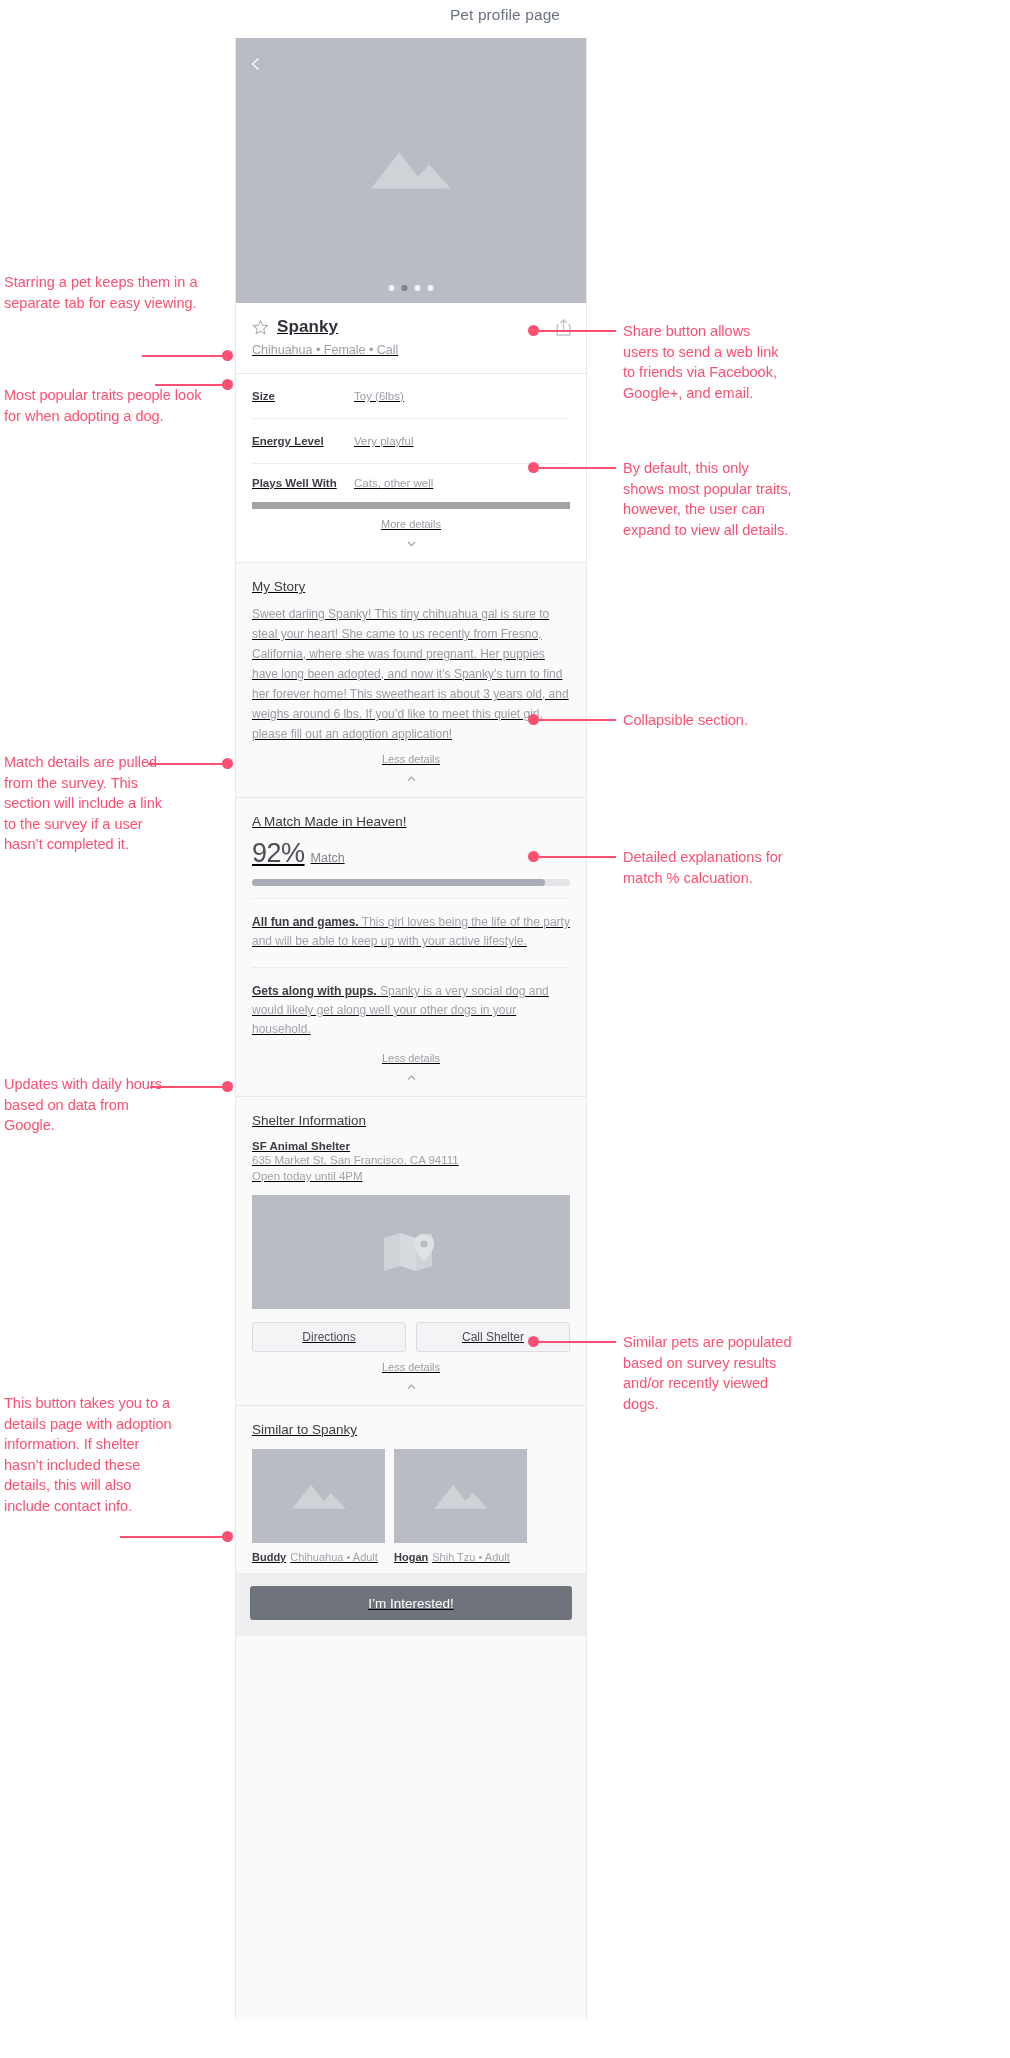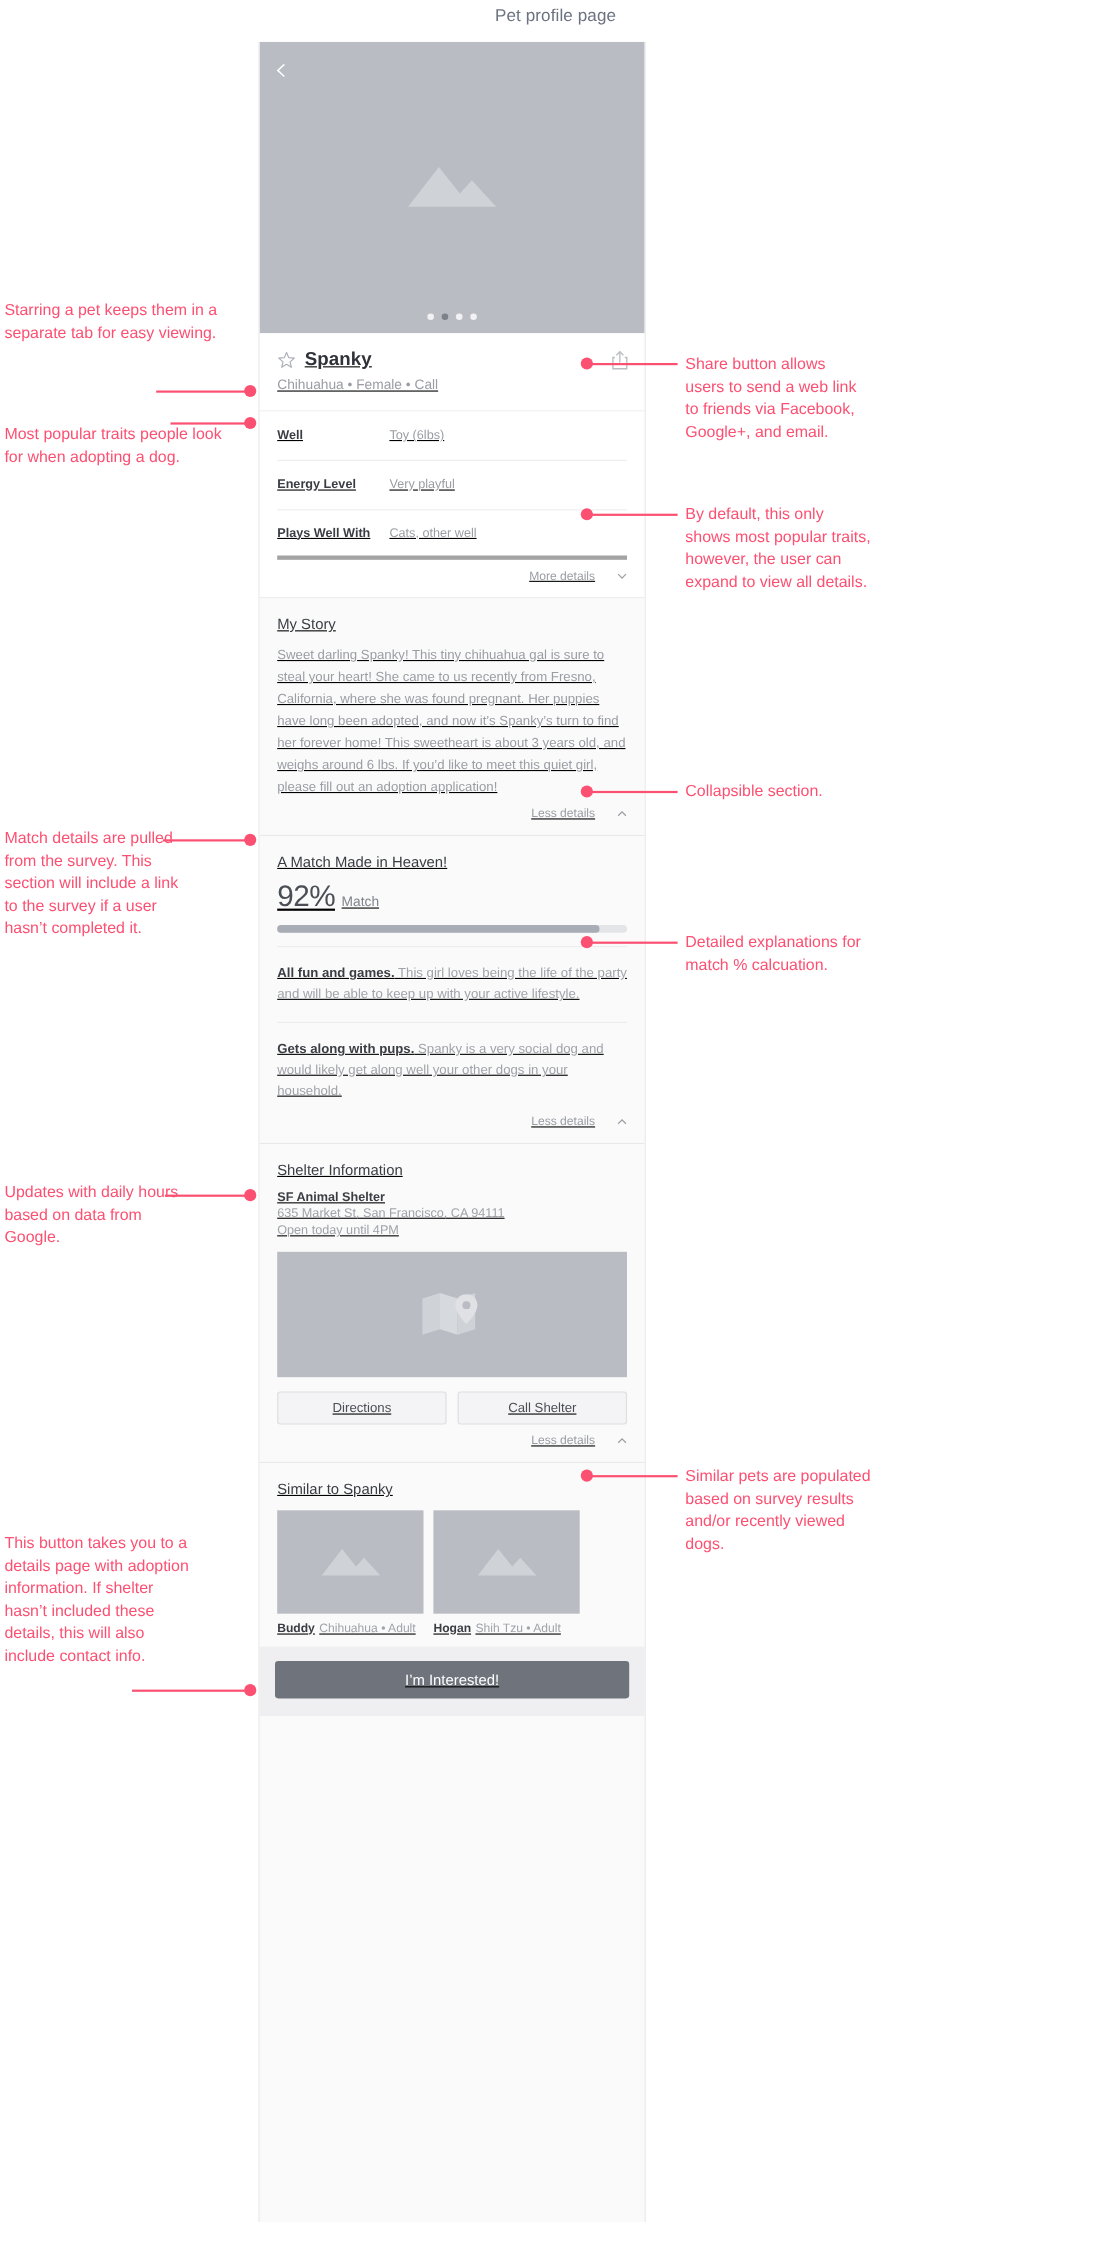--- a/index.html
+++ b/index.html
@@ -61,27 +61,27 @@
   }
 
   
   .attrs { background: #fff; padding: 0 16px; }
   .attr-row {
     display: flex; align-items: center;
     height: 45px;
     border-bottom: 1px solid #ededef;
     font-size: 11.5px;
   }
-  .attr-row:last-of-type { border-bottom: 4px solid #a3a3a3; }
+  .attr-row:last-of-type { border-bottom: 7px solid #a3a3a3; }
   .attr-key { width: 102px; font-weight: bold; color: #3a3d43; }
   .attr-val { color: #9a9da4; }
   .details-toggle {
     text-align: right; font-size: 11px; color: #9a9da4;
     padding: 9px 16px 13px 16px; background: #fff;
-    display: flex; justify-content: flex-end; align-items: center; gap: 20px;
+    display: flex; justify-content: flex-end; align-items: center; gap: 7px; flex-direction: column;
   }
   .details-toggle.on-grey { background: #fafafa; }
   .chev { display: inline-block; }
 
   
   .section { background: #fafafa; padding: 16px 16px 0 16px; }
   .section-title { font-size: 13.5px; color: #3a3d43; font-weight: normal; }
   .story-text {
     margin-top: 10px; font-size: 12px; line-height: 20px; color: #9a9da4;
   }
@@ -187,21 +187,21 @@
           <path d="M4 7 H2.2 V17.2 H14.8 V7 H13" fill="none" stroke="#b9bcc2" stroke-width="1.2"></path>
           <line x1="8.5" y1="1.8" x2="8.5" y2="11.6" stroke="#b9bcc2" stroke-width="1.2"></line>
           <polyline points="5.3,5 8.5,1.8 11.7,5" fill="none" stroke="#b9bcc2" stroke-width="1.2"></polyline>
         </svg>
       </div>
     </div>
     <div class="sep"></div>
 
     <div class="attrs">
       <div class="attr-row">
-        <span class="attr-key">Well</span>
+        <span class="attr-key">Size</span>
         <span class="attr-val">Toy (6lbs)</span>
       </div>
       <div class="attr-row">
         <span class="attr-key">Energy Level</span>
         <span class="attr-val">Very playful</span>
       </div>
       <div class="attr-row">
         <span class="attr-key">Plays Well With</span>
         <span class="attr-val">Cats, other well</span>
       </div>

